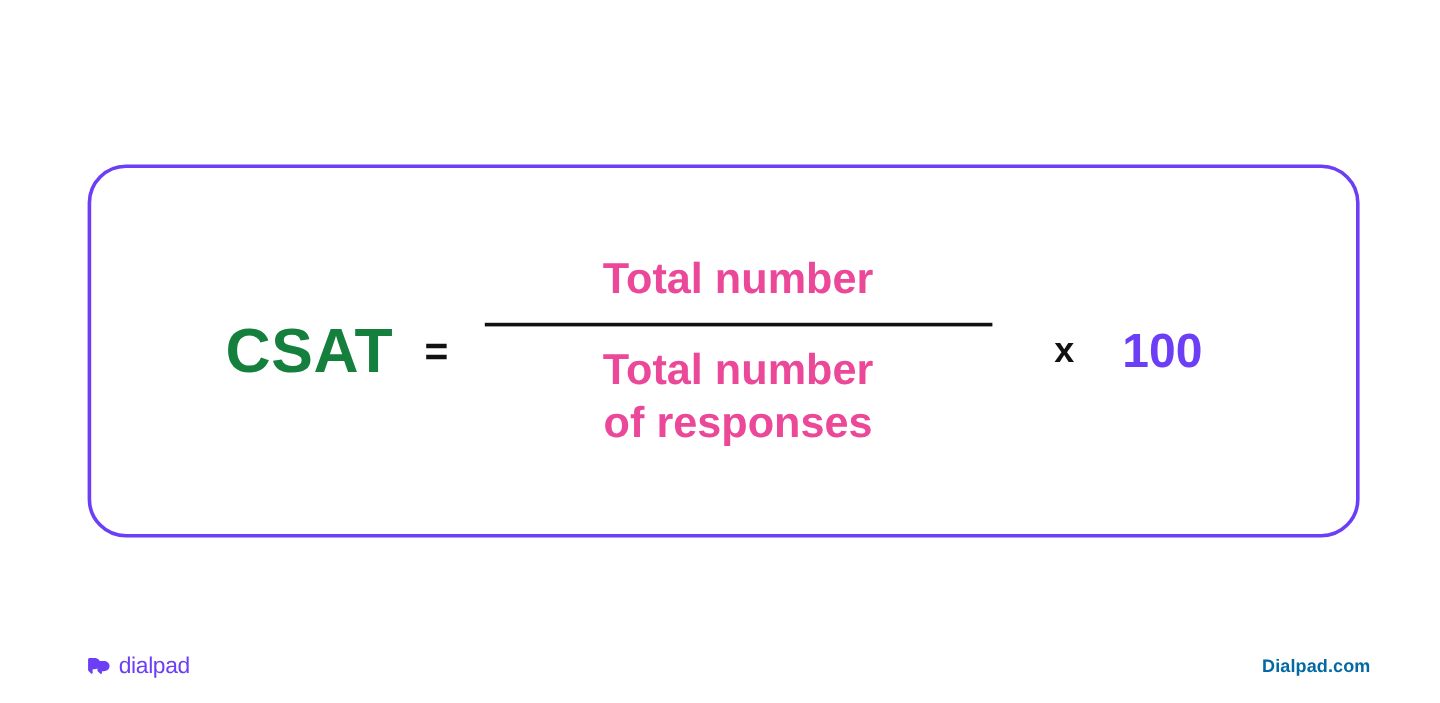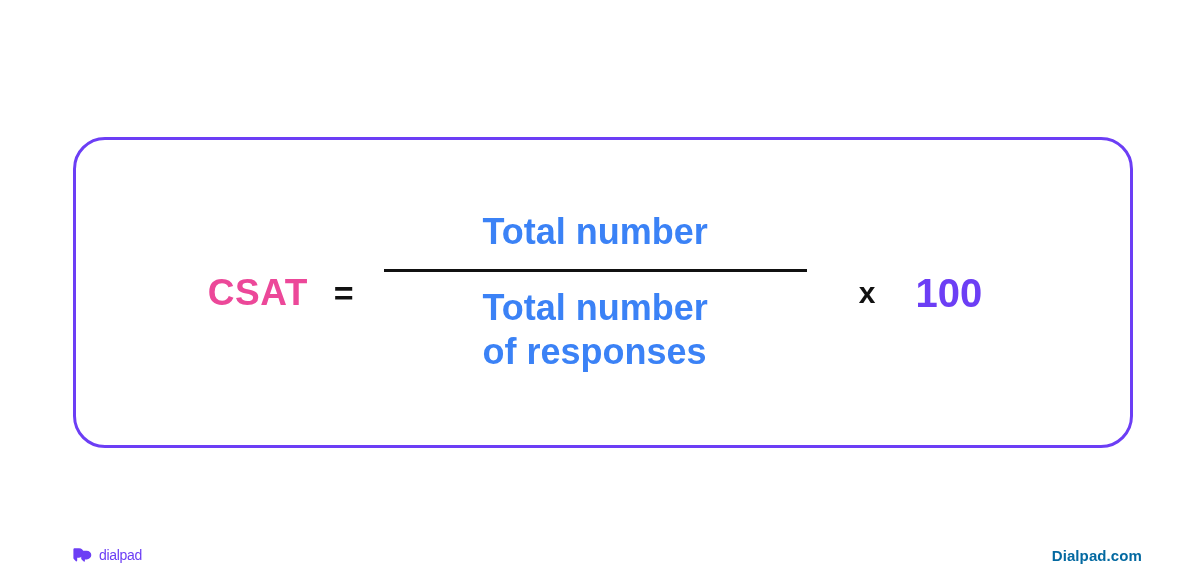--- a/index.html
+++ b/index.html
@@ -48,23 +48,23 @@
   }
 
   .eq-inner {
     display: flex;
     align-items: center;
     justify-content: center;
     transform: translateX(-8px);
   }
 
   .csat-label {
-    font-size: 37px;
-    font-weight: 700;
-    color: #ec4899;
+    font-size: 52px;
+    font-weight: 700;
+    color: #15803d;
     letter-spacing: 0.5px;
     line-height: 1;
     white-space: nowrap;
   }
 
   .equals-sign {
     font-size: 34px;
     font-weight: 700;
     color: #111111;
     line-height: 1;
@@ -77,23 +77,23 @@
   .fraction {
     display: flex;
     flex-direction: column;
     align-items: center;
     justify-content: center;
   }
 
   .frac-part {
     font-size: 36px;
     font-weight: 700;
-    color: #3b82f6;
+    color: #ec4899;
     line-height: 1.24;
-    text-align: left;
+    text-align: center;
     white-space: nowrap;
   }
 
   .frac-numerator {
     padding-bottom: 14px;
   }
 
   .frac-denominator {
     padding-top: 14px;
   }
@@ -133,21 +133,21 @@
   }
 
   .logo-mark {
     display: block;
     width: 19px;
     height: 14px;
     margin-right: 7px;
   }
 
   .logo-wordmark {
-    font-size: 14px;
+    font-size: 19px;
     font-weight: 500;
     color: #6C3EF5;
     letter-spacing: -0.3px;
     line-height: 1;
   }
 
   .footer-url {
     position: absolute;
     right: 58px;
     top: 548px;

